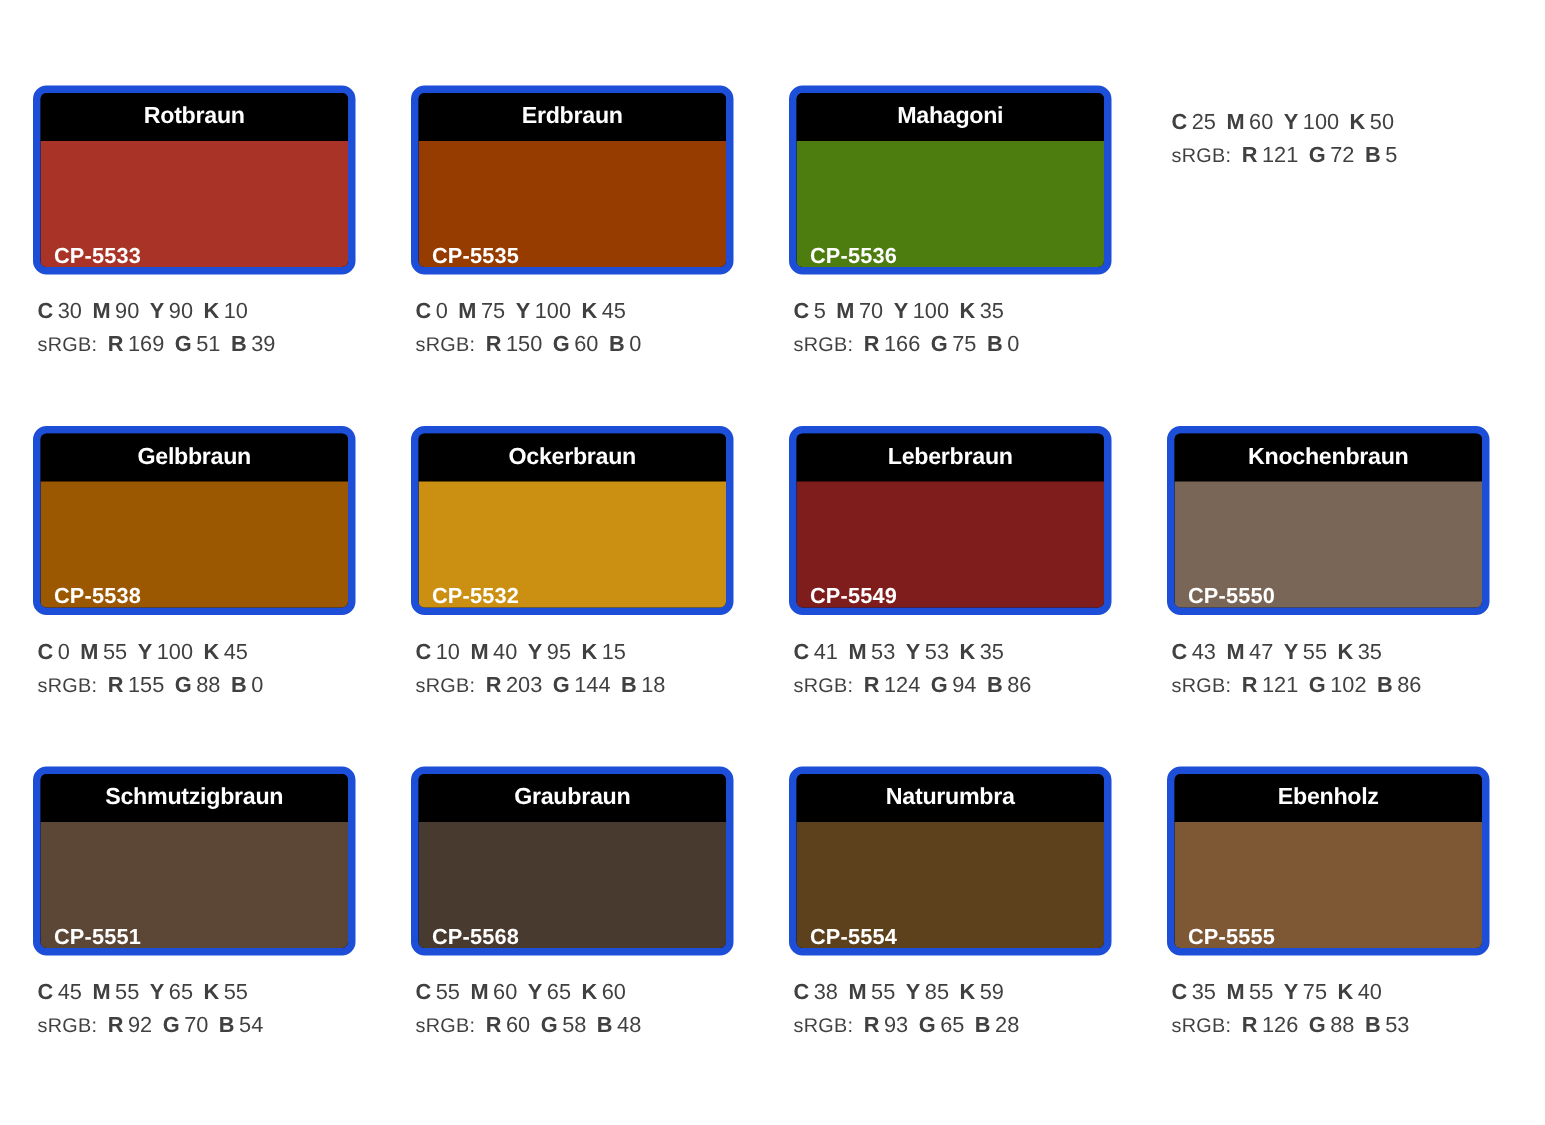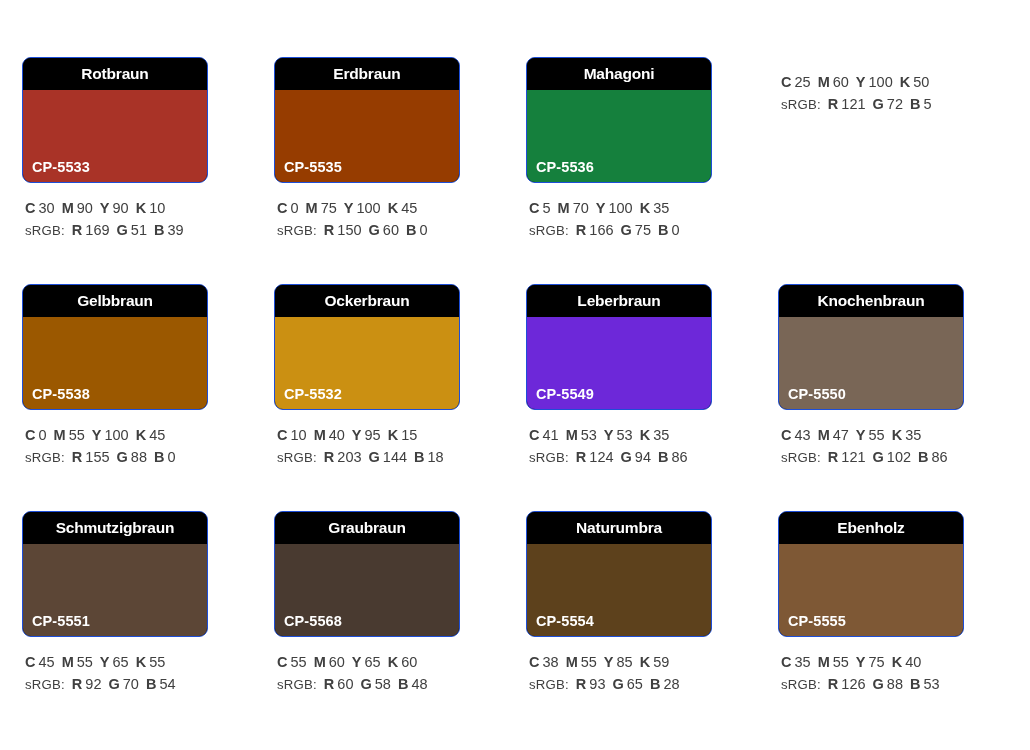--- a/index.html
+++ b/index.html
@@ -30,26 +30,26 @@
   }
 
   .swatch-cell {
     position: relative;
     width: 231px;
   }
 
   
   .card {
     position: relative;
-    width: 186px;
+    width: 215px;
     height: 126px;
     border-radius: 9px;
     overflow: hidden;
     box-sizing: border-box;
-    border: 1px solid #1d4ed8;
+    border: 5px solid #1d4ed8;
     background: #000;
   }
 
   .card-header {
     height: 32px;
     background: #000000;
     display: flex;
     align-items: center;
     justify-content: center;
     box-sizing: border-box;
@@ -149,21 +149,21 @@
       <div class="specs">
         <div class="spec-line"><span class="spec-pair"><span class="ch">C</span><span class="vl">0</span></span><span class="spec-pair"><span class="ch">M</span><span class="vl">75</span></span><span class="spec-pair"><span class="ch">Y</span><span class="vl">100</span></span><span class="spec-pair"><span class="ch">K</span><span class="vl">45</span></span></div>
         <div class="spec-line"><span class="srgb-label">sRGB:</span><span class="spec-pair"><span class="ch">R</span><span class="vl">150</span></span><span class="spec-pair"><span class="ch">G</span><span class="vl">60</span></span><span class="spec-pair"><span class="ch">B</span><span class="vl">0</span></span></div>
       </div>
     </div>
     <div class="swatch-cell">
       <div class="card">
         <div class="card-header">
           <span class="card-title">Mahagoni</span>
         </div>
-        <div class="card-body" style="background: #15803d;">
+        <div class="card-body" style="background: #4d7c0f;">
           <span class="card-code">CP-5536</span>
         </div>
       </div>
       <div class="specs">
         <div class="spec-line"><span class="spec-pair"><span class="ch">C</span><span class="vl">5</span></span><span class="spec-pair"><span class="ch">M</span><span class="vl">70</span></span><span class="spec-pair"><span class="ch">Y</span><span class="vl">100</span></span><span class="spec-pair"><span class="ch">K</span><span class="vl">35</span></span></div>
         <div class="spec-line"><span class="srgb-label">sRGB:</span><span class="spec-pair"><span class="ch">R</span><span class="vl">166</span></span><span class="spec-pair"><span class="ch">G</span><span class="vl">75</span></span><span class="spec-pair"><span class="ch">B</span><span class="vl">0</span></span></div>
       </div>
     </div>
     <div class="swatch-cell">
       <div class="specs">
@@ -197,21 +197,21 @@
       <div class="specs">
         <div class="spec-line"><span class="spec-pair"><span class="ch">C</span><span class="vl">10</span></span><span class="spec-pair"><span class="ch">M</span><span class="vl">40</span></span><span class="spec-pair"><span class="ch">Y</span><span class="vl">95</span></span><span class="spec-pair"><span class="ch">K</span><span class="vl">15</span></span></div>
         <div class="spec-line"><span class="srgb-label">sRGB:</span><span class="spec-pair"><span class="ch">R</span><span class="vl">203</span></span><span class="spec-pair"><span class="ch">G</span><span class="vl">144</span></span><span class="spec-pair"><span class="ch">B</span><span class="vl">18</span></span></div>
       </div>
     </div>
     <div class="swatch-cell">
       <div class="card">
         <div class="card-header">
           <span class="card-title">Leberbraun</span>
         </div>
-        <div class="card-body" style="background: #6d28d9;">
+        <div class="card-body" style="background: #7f1d1d;">
           <span class="card-code">CP-5549</span>
         </div>
       </div>
       <div class="specs">
         <div class="spec-line"><span class="spec-pair"><span class="ch">C</span><span class="vl">41</span></span><span class="spec-pair"><span class="ch">M</span><span class="vl">53</span></span><span class="spec-pair"><span class="ch">Y</span><span class="vl">53</span></span><span class="spec-pair"><span class="ch">K</span><span class="vl">35</span></span></div>
         <div class="spec-line"><span class="srgb-label">sRGB:</span><span class="spec-pair"><span class="ch">R</span><span class="vl">124</span></span><span class="spec-pair"><span class="ch">G</span><span class="vl">94</span></span><span class="spec-pair"><span class="ch">B</span><span class="vl">86</span></span></div>
       </div>
     </div>
     <div class="swatch-cell">
       <div class="card">

